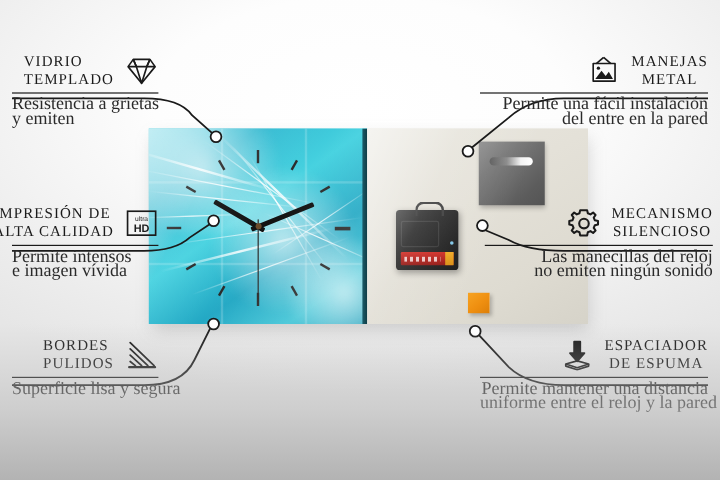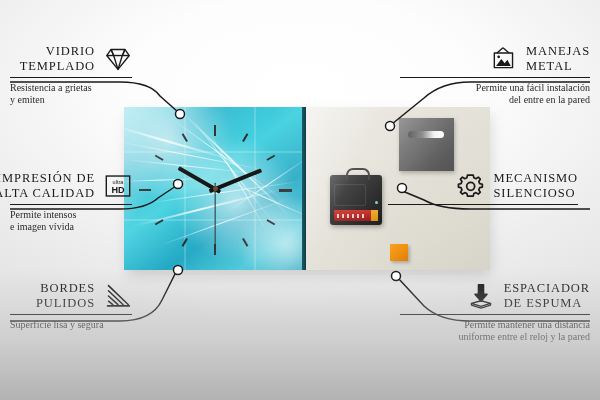--- a/index.html
+++ b/index.html
@@ -231,29 +231,29 @@
   .callout.right .headrow { justify-content: flex-start; flex-direction: row-reverse; }
   .title {
     font-size: 12.5px;
     letter-spacing: 0.9px;
     line-height: 15px;
     color: #1a1a1a;
     font-variant: small-caps;
     text-transform: uppercase;
     white-space: nowrap;
   }
-  .callout.left .title { text-align: right; }
-  .callout.right .title { text-align: left; }
+  .callout.left .title { text-align: left; }
+  .callout.right .title { text-align: center; }
   .rule {
     height: 1.4px;
     background: #1a1a1a;
     margin-top: 3px;
   }
   .desc {
-    font-size: 10px;
+    font-size: 15px;
     line-height: 11.6px;
     color: #2a2a2a;
     margin-top: 4px;
     white-space: nowrap;
   }
   .callout.left .desc { text-align: left; }
   .callout.right .desc { text-align: right; }
   .icon {
     width: 28px;
     height: 26px;
@@ -440,34 +440,38 @@
         </g>
       </svg>
     </div>
     <div class="rule"></div>
     <div class="desc">
       <div>Permite una fácil instalación</div>
       <div>del entre en la pared</div>
     </div>
   </div>
 
-  <div class="callout right" style="left:388px; top:171px; width:190px;">
+  <div class="callout right" style="left:404px; top:171px; width:190px;">
     <div class="headrow">
       <div class="title">
         <div>MECANISMO</div>
         <div>SILENCIOSO</div>
       </div>
       <svg class="icon" viewBox="0 0 32 30">
         <g fill="none" stroke="#1a1a1a" stroke-width="2" stroke-linejoin="round">
           <path d="M16,2.5 l3.4,0 l0.7,3.1 l2.6,1.1 l2.6,-1.8 l2.4,2.4 l-1.8,2.6 l1.1,2.6 l3.1,0.7 l0,3.4 l-3.1,0.7 l-1.1,2.6 l1.8,2.6 l-2.4,2.4 l-2.6,-1.8 l-2.6,1.1 l-0.7,3.1 l-3.4,0 l-3.4,0 l-0.7,-3.1 l-2.6,-1.1 l-2.6,1.8 l-2.4,-2.4 l1.8,-2.6 l-1.1,-2.6 l-3.1,-0.7 l0,-3.4 l3.1,-0.7 l1.1,-2.6 l-1.8,-2.6 l2.4,-2.4 l2.6,1.8 l2.6,-1.1 l0.7,-3.1 Z" transform="translate(-0.4,0) scale(0.98)"></path>
           <circle cx="15.6" cy="15.4" r="4.6"></circle>
         </g>
       </svg>
     </div>
     <div class="rule"></div>
+    <div class="desc">
+      <div>Las manecillas del reloj</div>
+      <div>no emiten ningún sonido</div>
+    </div>
   </div>
 
   <div class="callout right" style="left:400px; top:281px; width:190px;">
     <div class="headrow">
       <div class="title">
         <div>ESPACIADOR</div>
         <div>DE ESPUMA</div>
       </div>
       <svg class="icon" viewBox="0 0 32 30">
         <g fill="none" stroke="#1a1a1a" stroke-width="1.6" stroke-linejoin="round">

